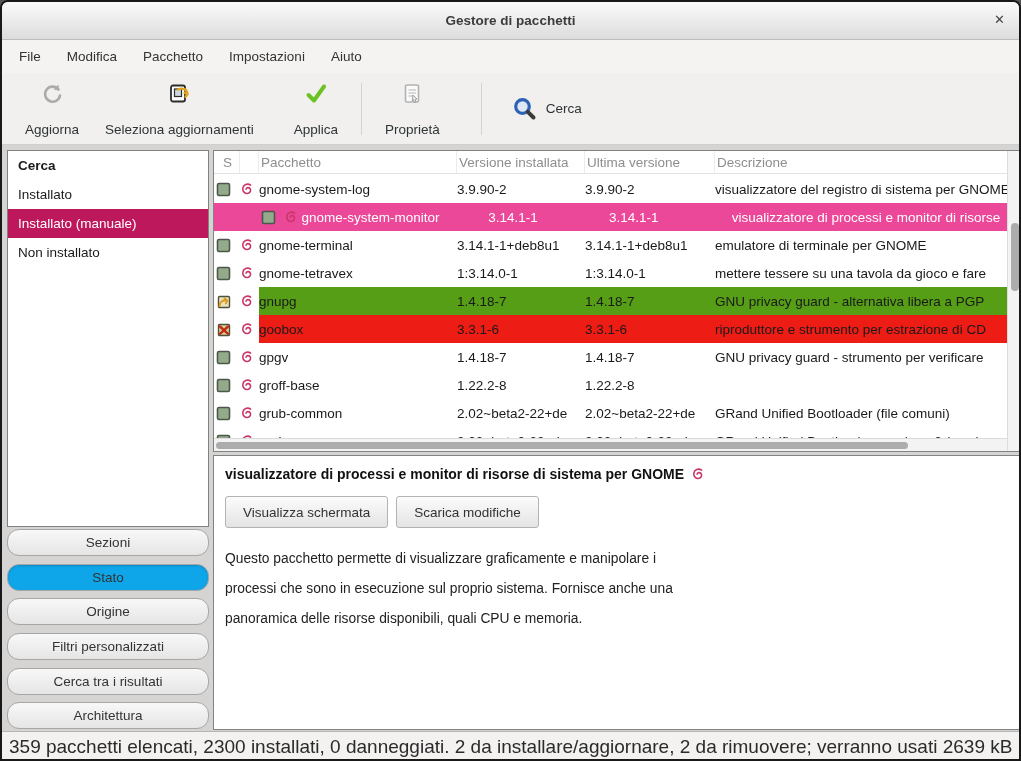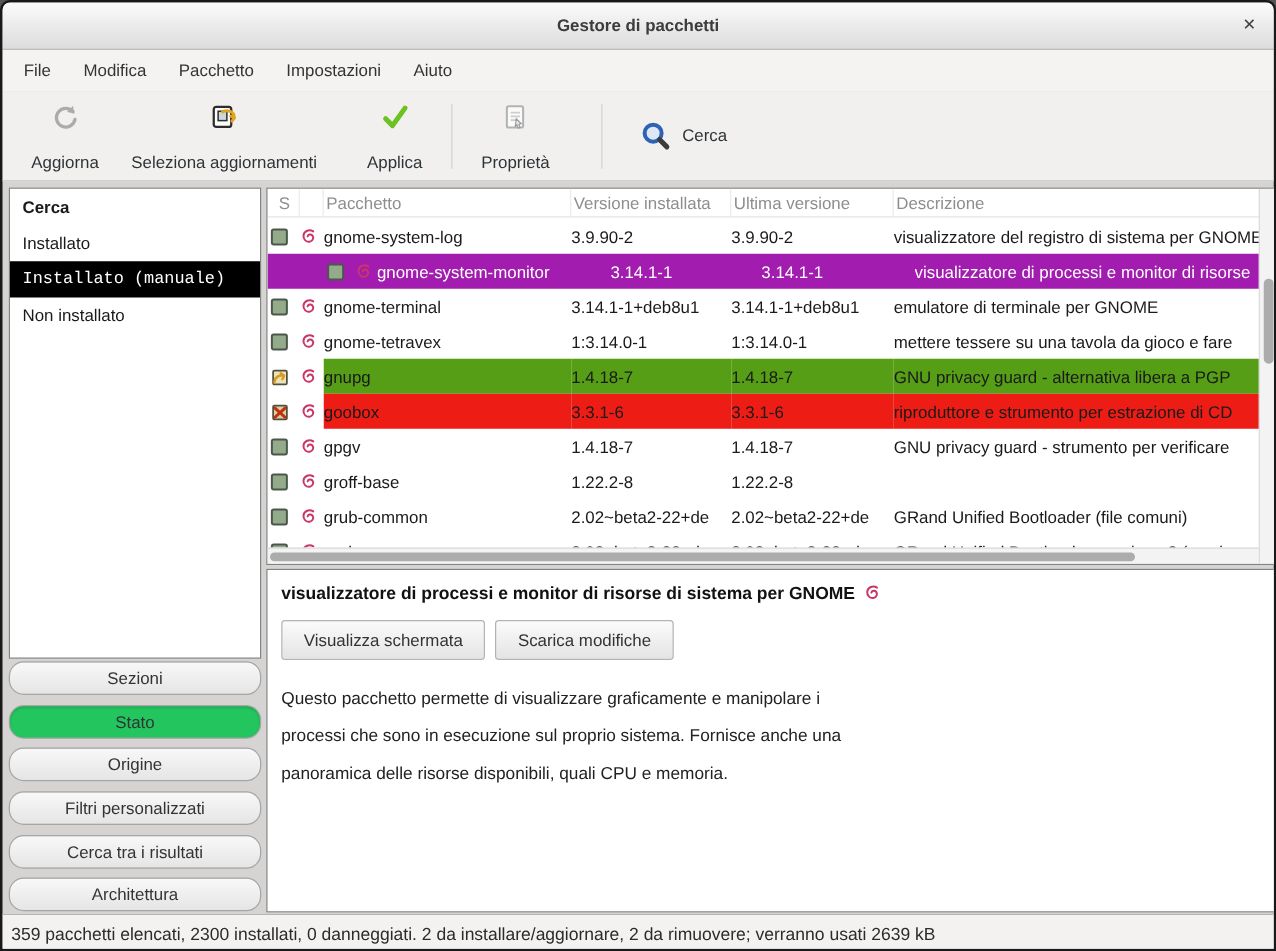--- a/index.html
+++ b/index.html
@@ -30,43 +30,43 @@
   .tb-sep { width:1px; height:52px; background:#d2d2d2; margin:0 10px; }
   .search-btn { display:flex; flex-direction:row; align-items:center; gap:9px; padding:6px 12px; margin-left:8px; }
 
   
   .pane { background:#fff; border:1px solid #828282; position:absolute; }
 
   
   .filter-list { left:5px; top:148px; width:202px; height:377px; overflow:hidden; }
   .filter-item { height:29px; line-height:29px; padding-left:10px; color:#1a1a1a; white-space:nowrap; }
   .filter-item.bold { font-weight:bold; }
-  .filter-item.selected { background:#000000; color:#fff;font-family:Liberation Mono, monospace; }
+  .filter-item.selected { background:#be185d; color:#fff; }
 
   
   .side-btn { position:absolute; left:5px; width:202px; height:27px; border:1px solid #a6a6a6;
               border-radius:12px; background:linear-gradient(#f8f8f8,#e5e5e5);
               display:flex; align-items:center; justify-content:center; color:#333; font-size:13.5px; }
-  .side-btn.active { background:#22c55e; box-shadow:inset 0 1px 2px rgba(0,0,0,.18); }
+  .side-btn.active { background:#0ea5e9; box-shadow:inset 0 1px 2px rgba(0,0,0,.18); }
 
   
   .table-pane { left:211px; top:148px; width:809px; height:302px; overflow:hidden; }
   .thead { display:flex; height:23px; align-items:center; border-bottom:1px solid #e3e3e3; color:#8e8e8e; }
   .thead .hc { height:100%; display:flex; align-items:center; border-right:1px solid #ececec; overflow:hidden; white-space:nowrap; }
   .trows { position:absolute; top:24px; left:0; width:794px; height:265px; overflow:hidden; }
   .trow { display:flex; height:28px; align-items:center; white-space:nowrap; color:#1a1a1a; }
   .tc { height:100%; display:flex; align-items:center; overflow:hidden; }
   .c-s    { width:26px; padding-left:2px; }
   .c-logo { width:19px; }
   .c-name { width:198px; }
   .c-v1   { width:128px; }
   .c-v2   { width:130px; }
   .c-desc { width:293px; }
   .hc.c-name, .hc.c-v1, .hc.c-v2, .hc.c-desc { padding-left:2px; }
-  .trow.sel { background:#a21caf; color:#fff;padding-left:45px; }
+  .trow.sel { background:#ec4899; color:#fff;padding-left:45px; }
   .trow.green .c-name, .trow.green .c-v1, .trow.green .c-v2, .trow.green .c-desc { background:#559e16; }
   .trow.red .c-name, .trow.red .c-v1, .trow.red .c-v2, .trow.red .c-desc { background:#ed1c15; }
 
   
   .hscroll { position:absolute; left:0; bottom:0; width:794px; height:13px; background:#f3f3f3; border-top:1px solid #dcdcdc; }
   .hscroll .thumb { position:absolute; left:2px; top:3px; width:692px; height:7px; background:#acacac; border-radius:4px; }
   .vscroll { position:absolute; right:0; top:0; width:14px; height:100%; background:#f3f3f3; border-left:1px solid #dcdcdc; }
   .vscroll .thumb { position:absolute; left:3px; top:72px; width:8px; height:68px; background:#acacac; border-radius:4px; }
 
   
@@ -74,21 +74,21 @@
   .detail-title { font-weight:bold; font-size:14px; color:#111; display:flex; align-items:center; gap:7px; }
   .detail-btns { display:flex; gap:8px; margin-top:14px; }
   .detail-btn { height:32px; padding:0 17px; border:1px solid #b3b3b3; border-radius:3px;
                 background:linear-gradient(#fbfbfb,#e4e4e4); display:flex; align-items:center; color:#333; }
   .detail-desc { margin-top:16px; }
   .detail-desc div { line-height:30px; color:#222; font-size:13.8px; }
 
   
   .statusbar { position:absolute; left:0; top:729px; width:100%; height:30px; background:#f3f2f1;
                border-top:1px solid #b5b5b5; display:flex; align-items:center; padding-left:7px;
-               font-size:14px; color:#2b2b2b; }
+               font-size:19px; color:#2b2b2b; }
 
   svg { display:block; }
 </style>
 </head>
 <body>
 
 <svg width="0" height="0" style="position:absolute">
   <defs>
     <g id="i-swirl">
       <path d="M10.6 3.1 C 7.4 0.9 3.2 2.9 2.8 6.3 C 2.4 9.5 5.2 12.1 8.1 11.3 C 10.4 10.6 11.3 8.0 9.9 6.4 C 8.7 5.0 6.5 5.5 6.1 7.1" fill="none" stroke="#c93766" stroke-width="1.6" stroke-linecap="round"></path>

